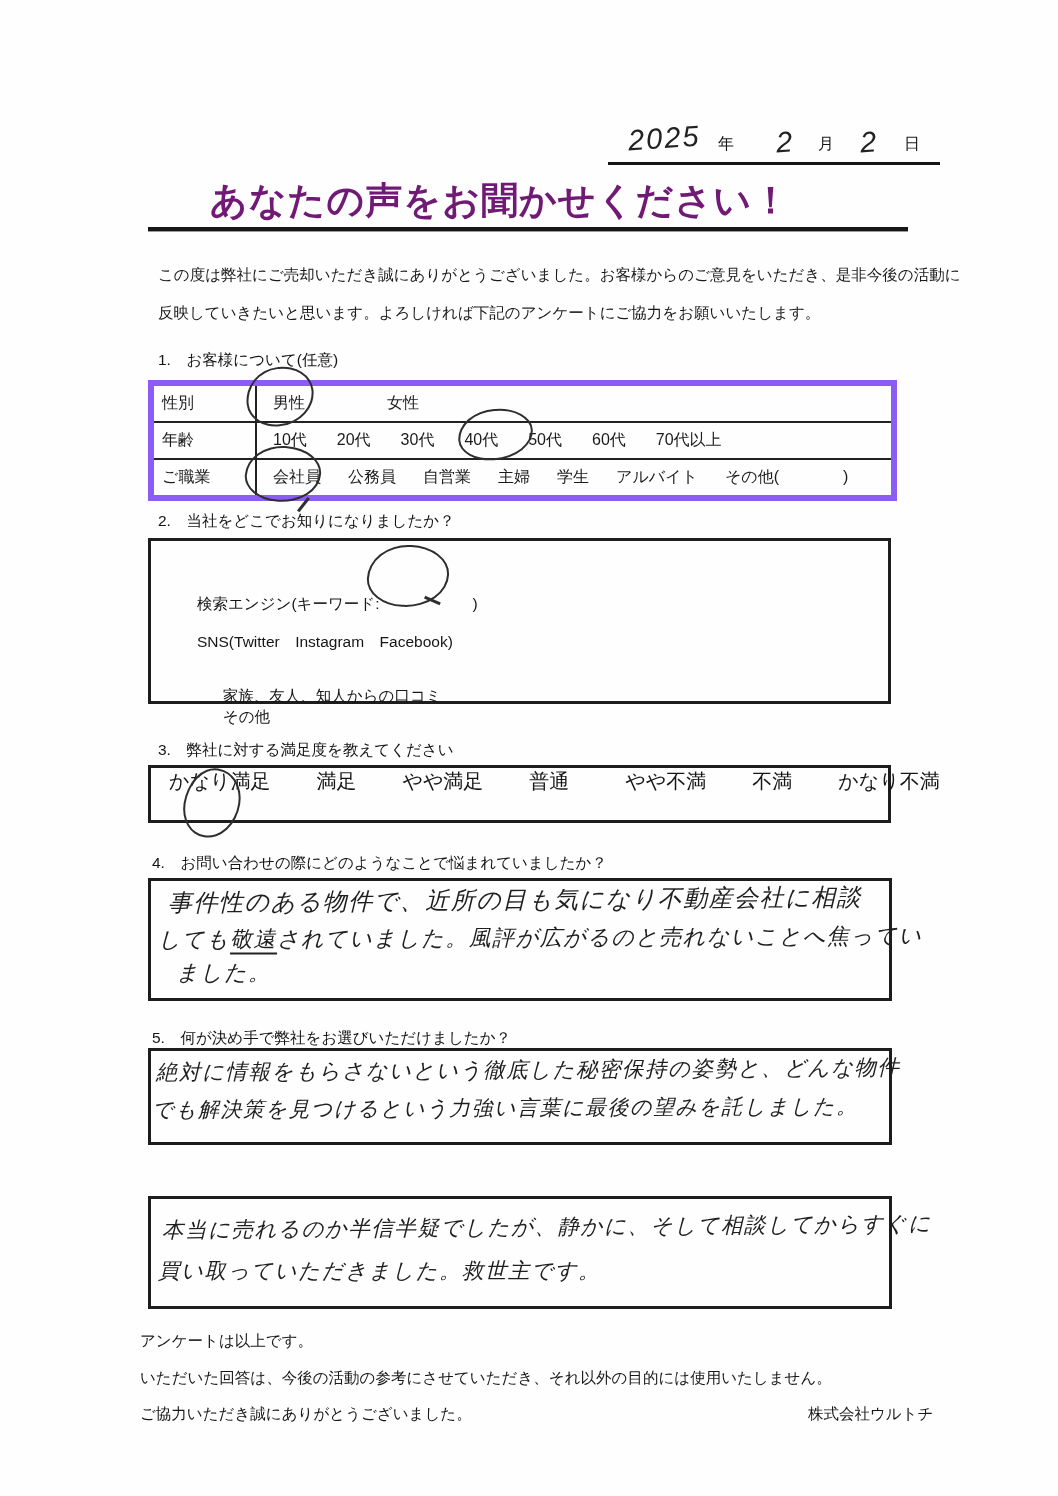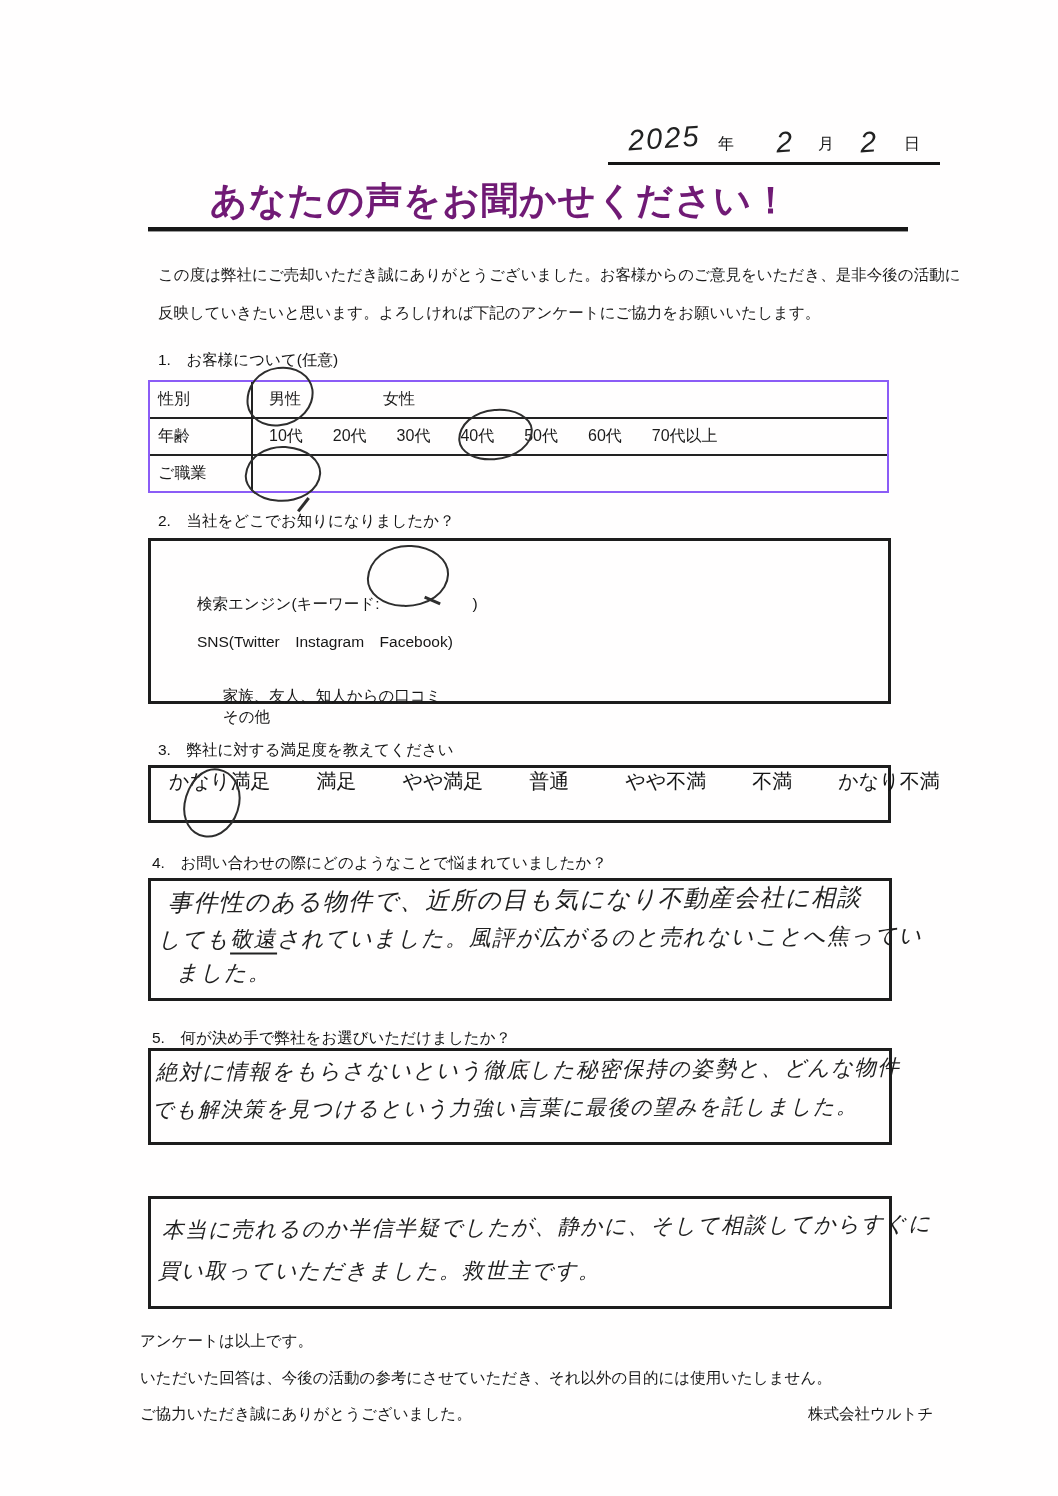--- a/index.html
+++ b/index.html
@@ -42,21 +42,21 @@
   .intro span{display:block;white-space:nowrap;}
   
   .sec-h{font-size:15.5px;color:#141414;white-space:nowrap;}
   .h1{left:158px;top:350px;}
   .h2{left:158px;top:511px;}
   .h3{left:158px;top:740px;}
   .h4{left:152px;top:853px;}
   .h5{left:152px;top:1028px;}
   .h6{left:152px;top:1172px;}
   
-  .cust-table{left:148px;top:380px;width:737px;border:2px solid #8b5cf6;}
+  .cust-table{left:148px;top:380px;width:737px;border:6px solid #8b5cf6;}
   .trow{display:flex;height:35px;align-items:stretch;}
   .trow + .trow{border-top:2px solid #222;}
   .tlabel{
     width:93px;border-right:2px solid #222;
     display:flex;align-items:center;padding-left:8px;
     font-size:16px;flex-shrink:0;
   }
   .topts{display:flex;align-items:center;padding-left:16px;font-size:16px;white-space:nowrap;}
   .gap80{margin-right:82px;}
   .gap30{margin-right:30px;}
@@ -151,20 +151,29 @@
         <span class="gap30">20代</span>
         <span class="gap30">30代</span>
         <span class="gap30">40代</span>
         <span class="gap30">50代</span>
         <span class="gap30">60代</span>
         <span>70代以上</span>
       </div>
     </div>
     <div class="trow">
       <div class="tlabel">ご職業</div>
+      <div class="topts">
+        <span class="gap26">会社員</span>
+        <span class="gap26">公務員</span>
+        <span class="gap26">自営業</span>
+        <span class="gap26">主婦</span>
+        <span class="gap26">学生</span>
+        <span class="gap26">アルバイト</span>
+        <span>その他(　　　　)</span>
+      </div>
     </div>
   </div>
   <div class="circle c-male"></div>
   <div class="circle c-40s"></div>
   <div class="circle c-job"></div>
   <div class="tail t-job"></div>
 
   <div class="abs sec-h h2">2.　当社をどこでお知りになりましたか？</div>
   <div class="abs qbox box2">
     <div class="srcline sl2">検索エンジン(キーワード:　　　　　　)</div>

